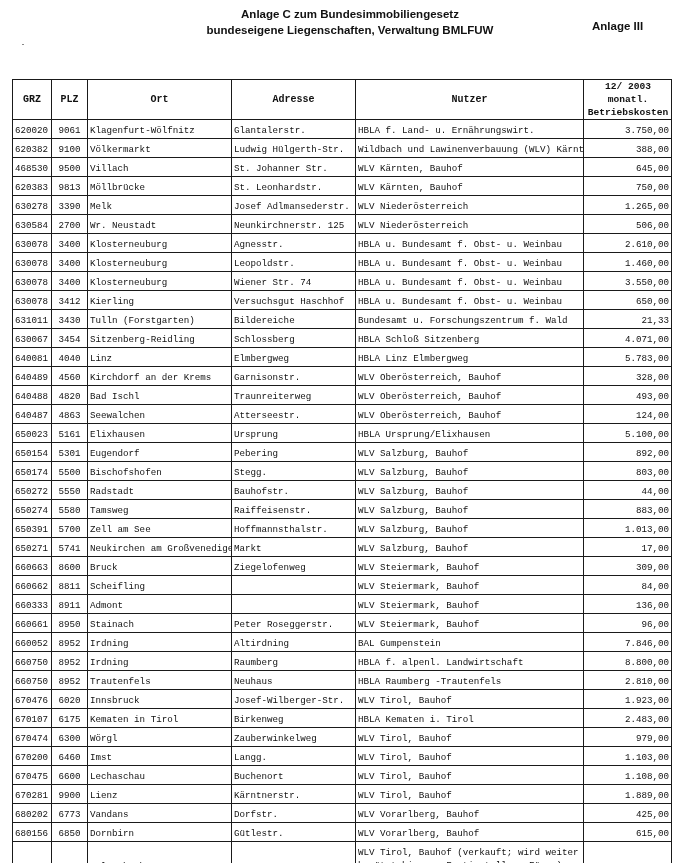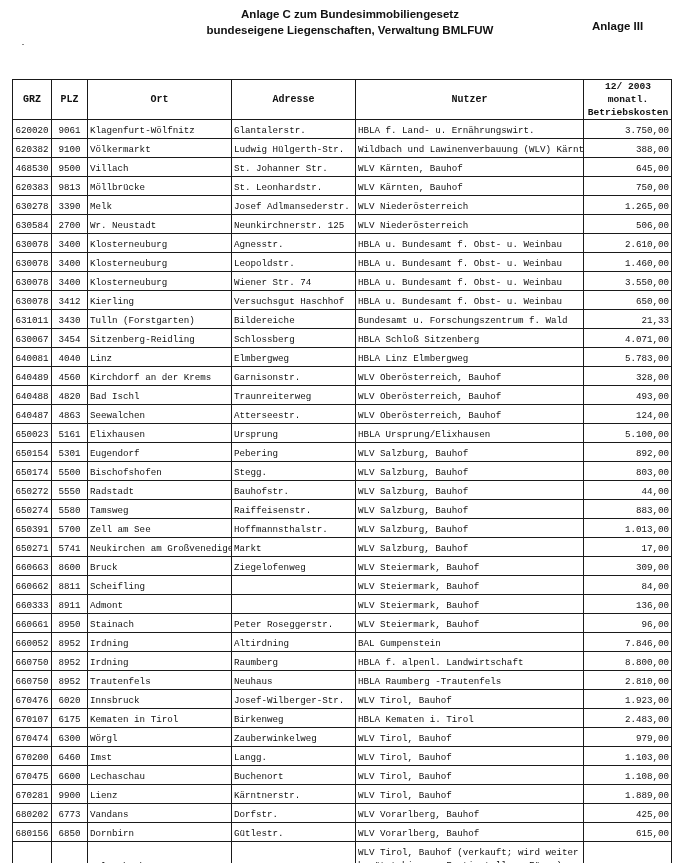--- a/index.html
+++ b/index.html
@@ -31,21 +31,21 @@
   col.c-kost { width: 88px; }
   th, td {
     border: 1.3px solid #1a1a1a;
     padding: 0 2px;
     white-space: nowrap; overflow: hidden;
   }
   thead th { height: 36px; font-weight: bold; font-size: 10px; text-align: center; }
   thead th.kost { text-align: center; font-size: 9.6px; line-height: 13px; white-space: normal; padding-left: 3px; }
   tbody tr { height: 19px; }
   tbody td { vertical-align: bottom; padding-bottom: 2px; line-height: 11px; }
-  td.grz { text-align: center; }
+  td.grz { text-align: left; }
   td.plz { text-align: center; }
   td.kost { text-align: right; }
   tbody tr.tall { height: 33px; }
   tbody tr.tall td.nut { white-space: normal; line-height: 13px; vertical-align: bottom; }
 </style>
 </head>
 <body>
 
 <div class="title-block">
   <div>Anlage C  zum Bundesimmobiliengesetz</div>

